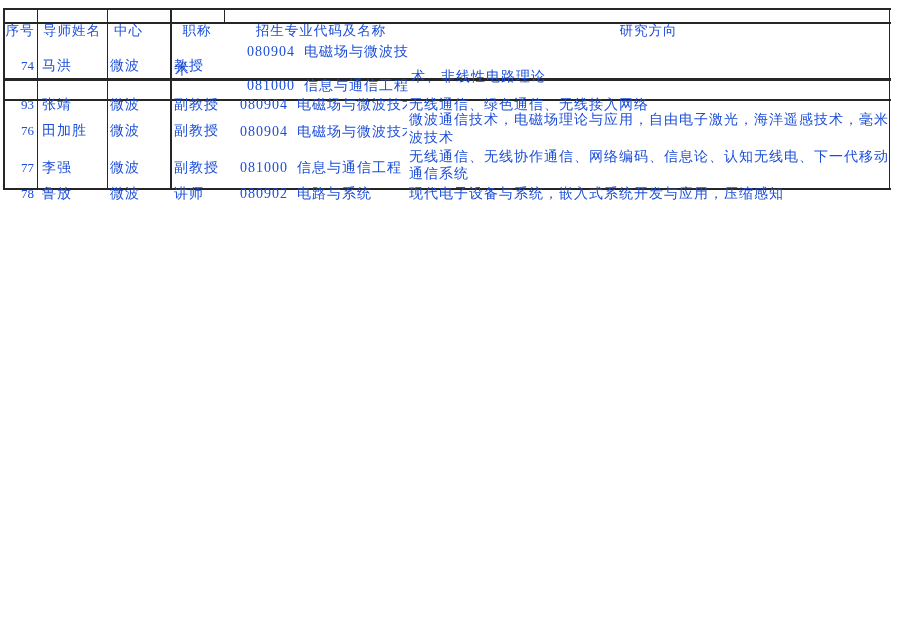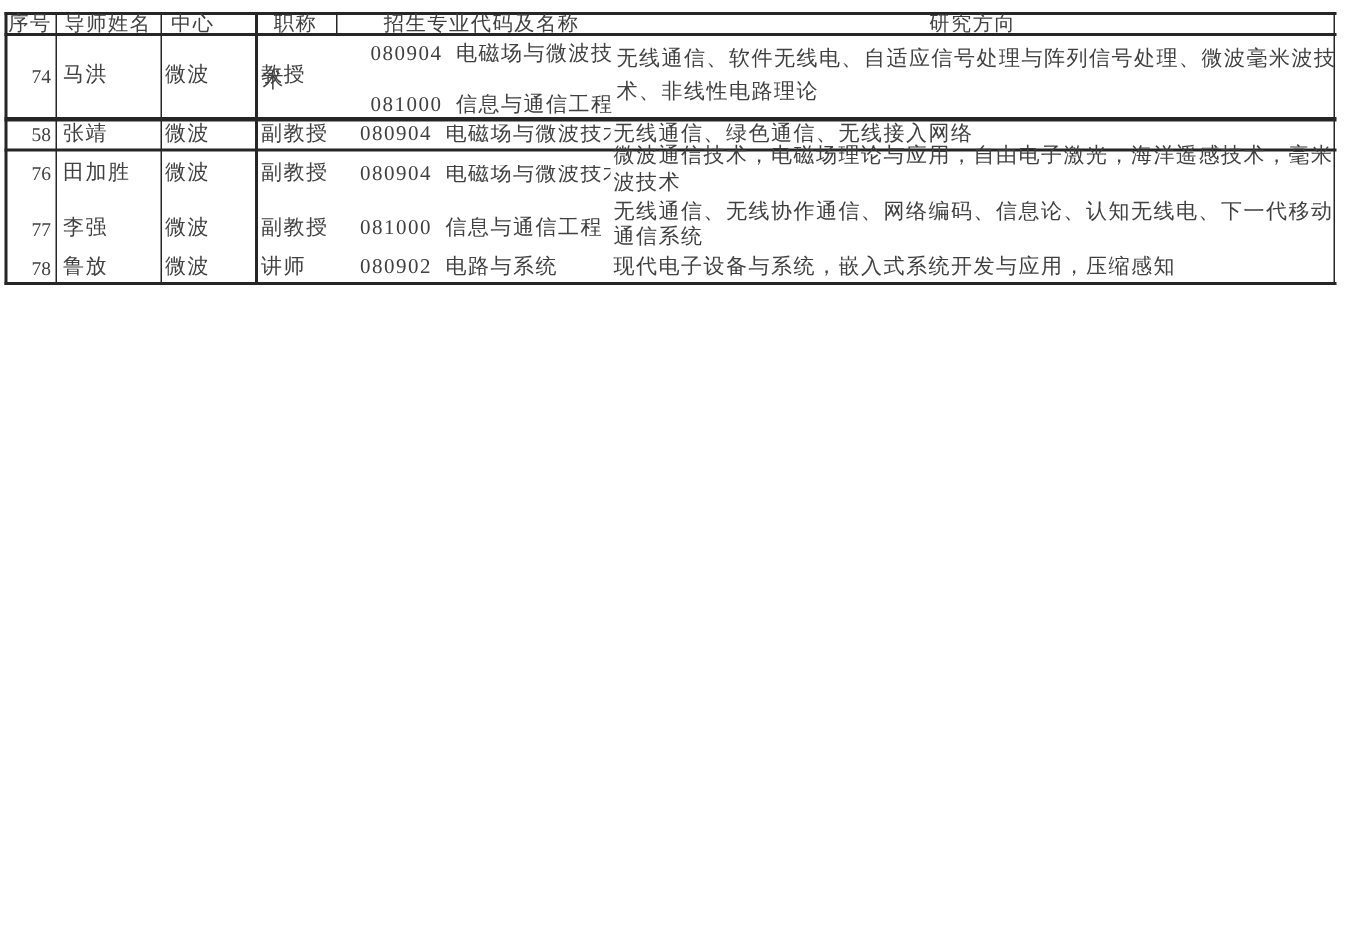--- a/index.html
+++ b/index.html
@@ -9,22 +9,23 @@
     height: 624px;
     background: #ffffff;
     overflow: hidden;
     font-family: "Liberation Serif", "DejaVu Serif", serif;
   }
   .line { position: absolute; background: #262626; }
   .cell {
     position: absolute;
     font-size: 13px;
     line-height: 1.05;
-    color: #404040;
+    color: #1d4ed8;
     white-space: pre;
+    margin-top: 15px;
   }
   .cjk { font-size: 14px; letter-spacing: 1px; }
   .hdr { text-align: center; font-size: 13.5px; letter-spacing: 1px; }
   .seq { width: 31px; text-align: right; left: 3px; }
   .clip { overflow: hidden; width: 167px; }
 
   
   #hl-top  { left: 3px; top: 8px;    width: 888px; height: 2px; }
   #hl-hdr  { left: 3px; top: 22px;   width: 888px; height: 2px; }
   #hl-r74  { left: 3px; top: 77.5px; width: 888px; height: 3.5px; }
@@ -115,24 +116,23 @@
   <div class="cell hdr" id="h-major">招生专业代码及名称</div>
   <div class="cell hdr" id="h-research">研究方向</div>
 
   <div class="cell seq" id="r74-seq">74</div>
   <div class="cell cjk" id="r74-name">马洪</div>
   <div class="cell cjk" id="r74-center">微波</div>
   <div class="cell cjk" id="r74-title">教授</div>
   <div class="cell cjk" id="r74-m1">080904  电磁场与微波技</div>
   <div class="cell cjk" id="r74-m2">术</div>
   <div class="cell cjk" id="r74-m3">081000  信息与通信工程</div>
-  <div class="cell cjk" id="r74-s1">无线通信、软件无线电、自适应信号处理与阵列信号处理、微波毫米波技</div>
   <div class="cell cjk" id="r74-s2">术、非线性电路理论</div>
 
-  <div class="cell seq" id="r75-seq">58</div>
+  <div class="cell seq" id="r75-seq">93</div>
   <div class="cell cjk" id="r75-name">张靖</div>
   <div class="cell cjk" id="r75-center">微波</div>
   <div class="cell cjk" id="r75-title">副教授</div>
   <div class="cell cjk clip" id="r75-m1">080904  电磁场与微波技术</div>
   <div class="cell cjk" id="r75-s1">无线通信、绿色通信、无线接入网络</div>
 
   <div class="cell seq" id="r76-seq">76</div>
   <div class="cell cjk" id="r76-name">田加胜</div>
   <div class="cell cjk" id="r76-center">微波</div>
   <div class="cell cjk" id="r76-title">副教授</div>

